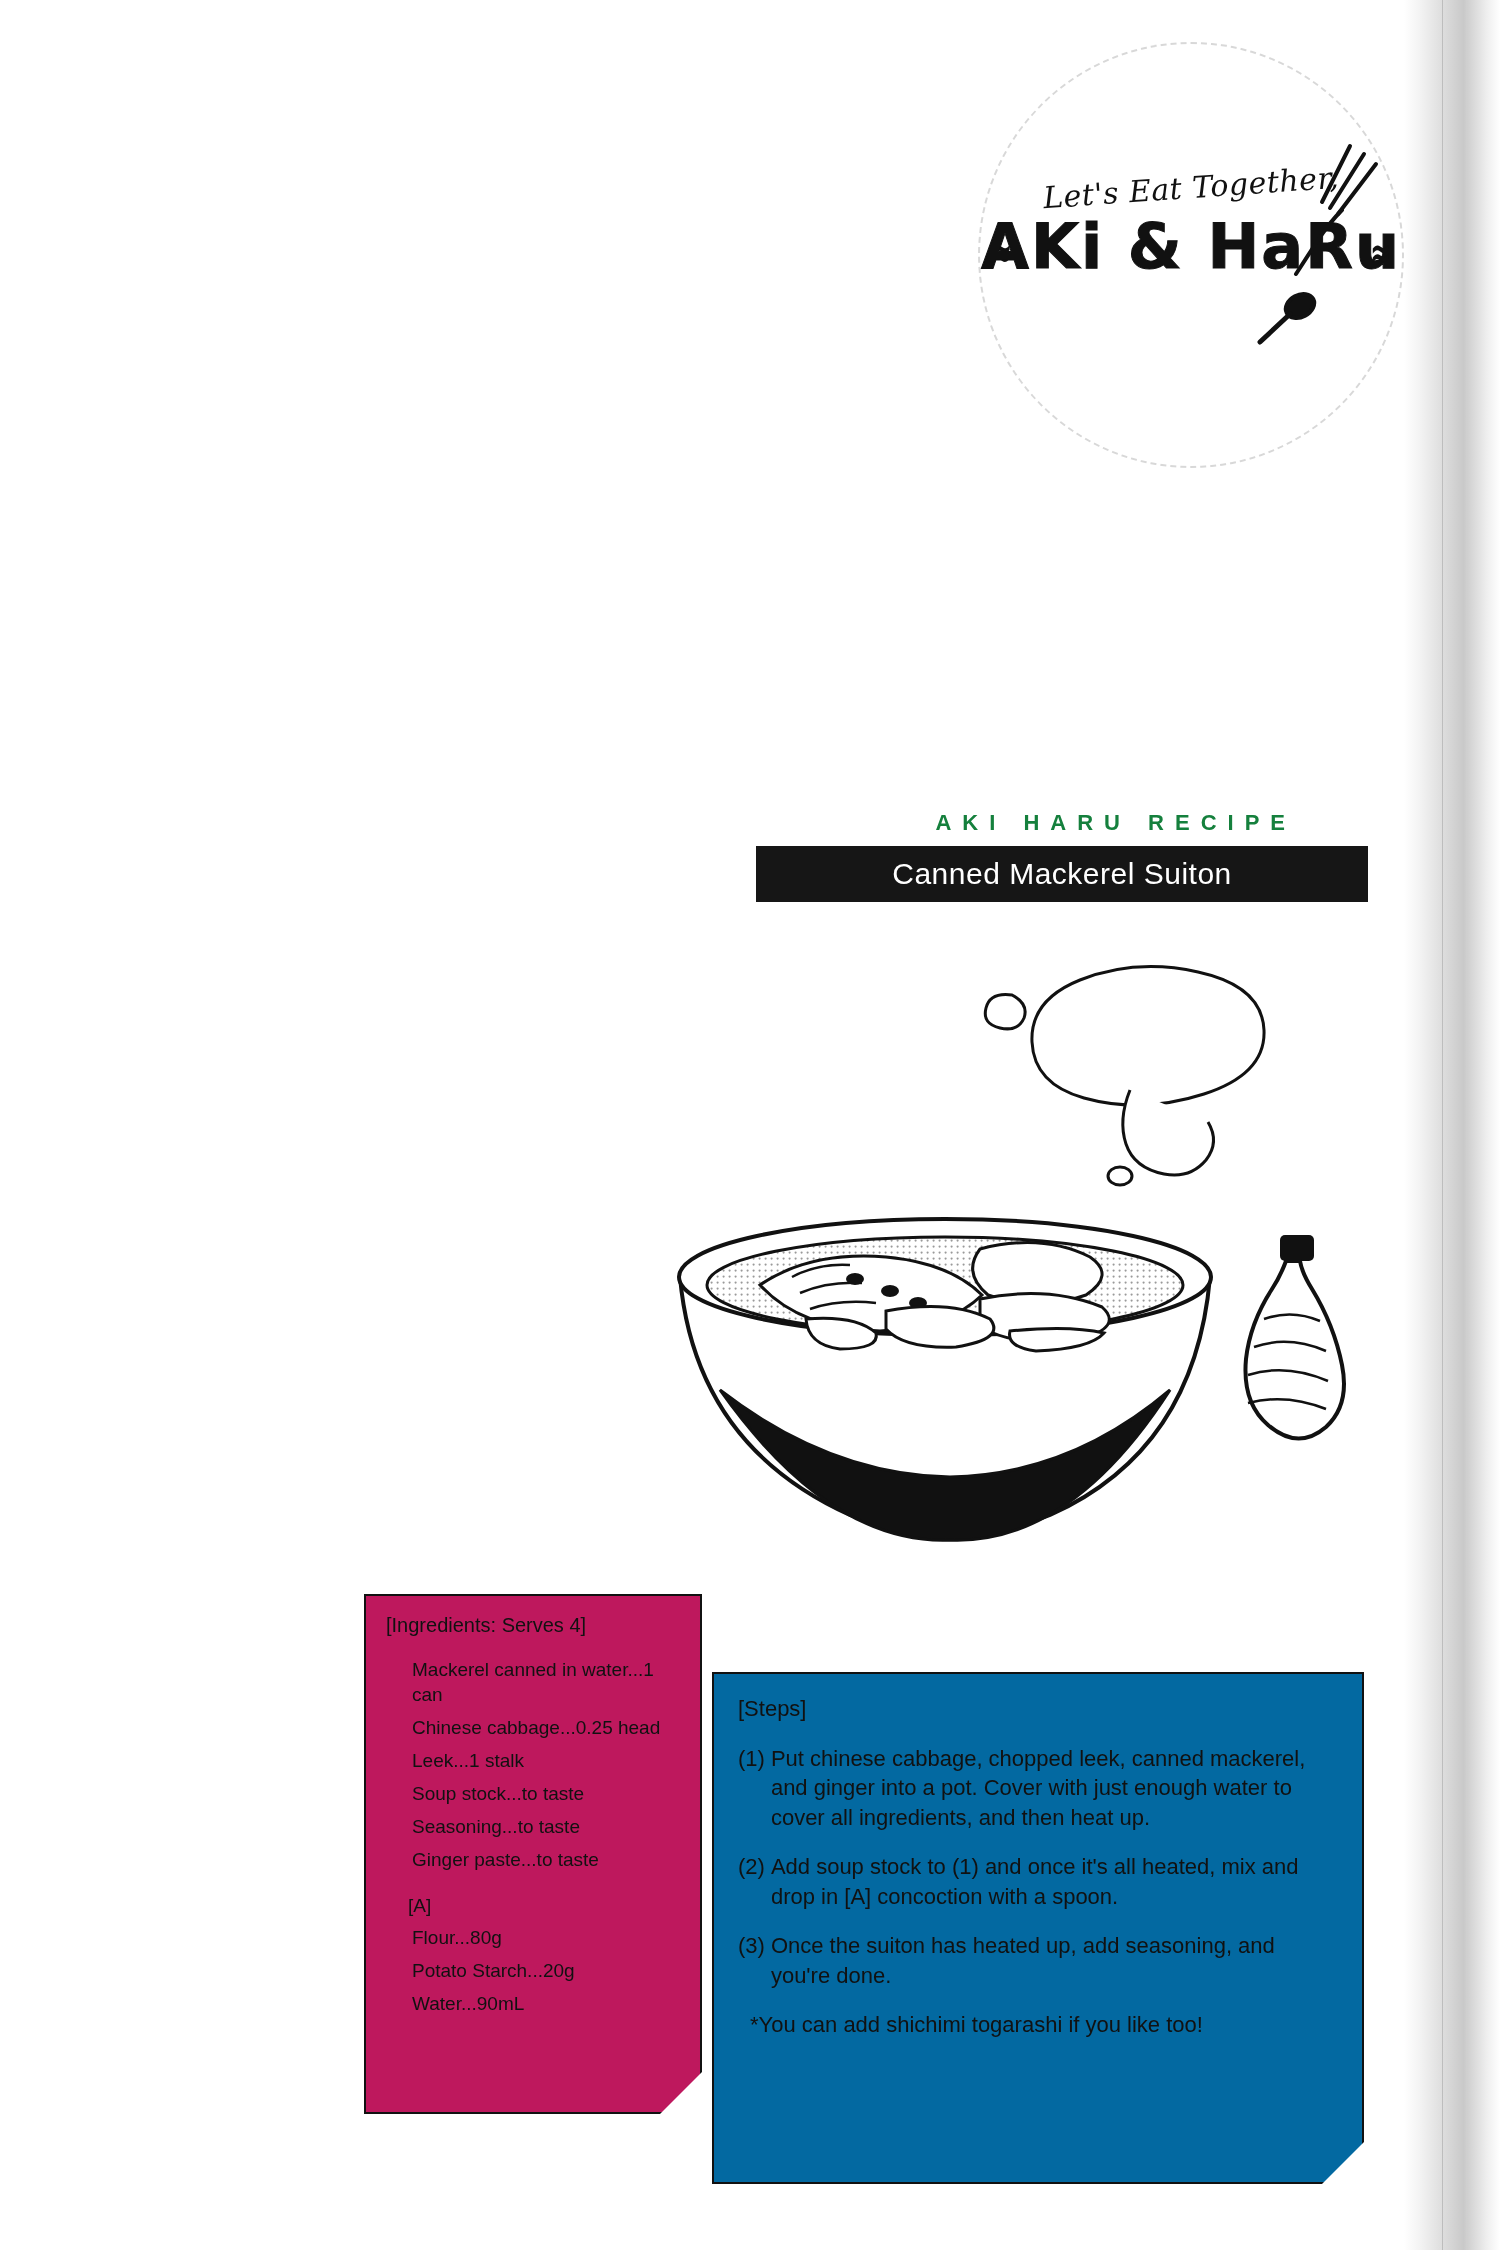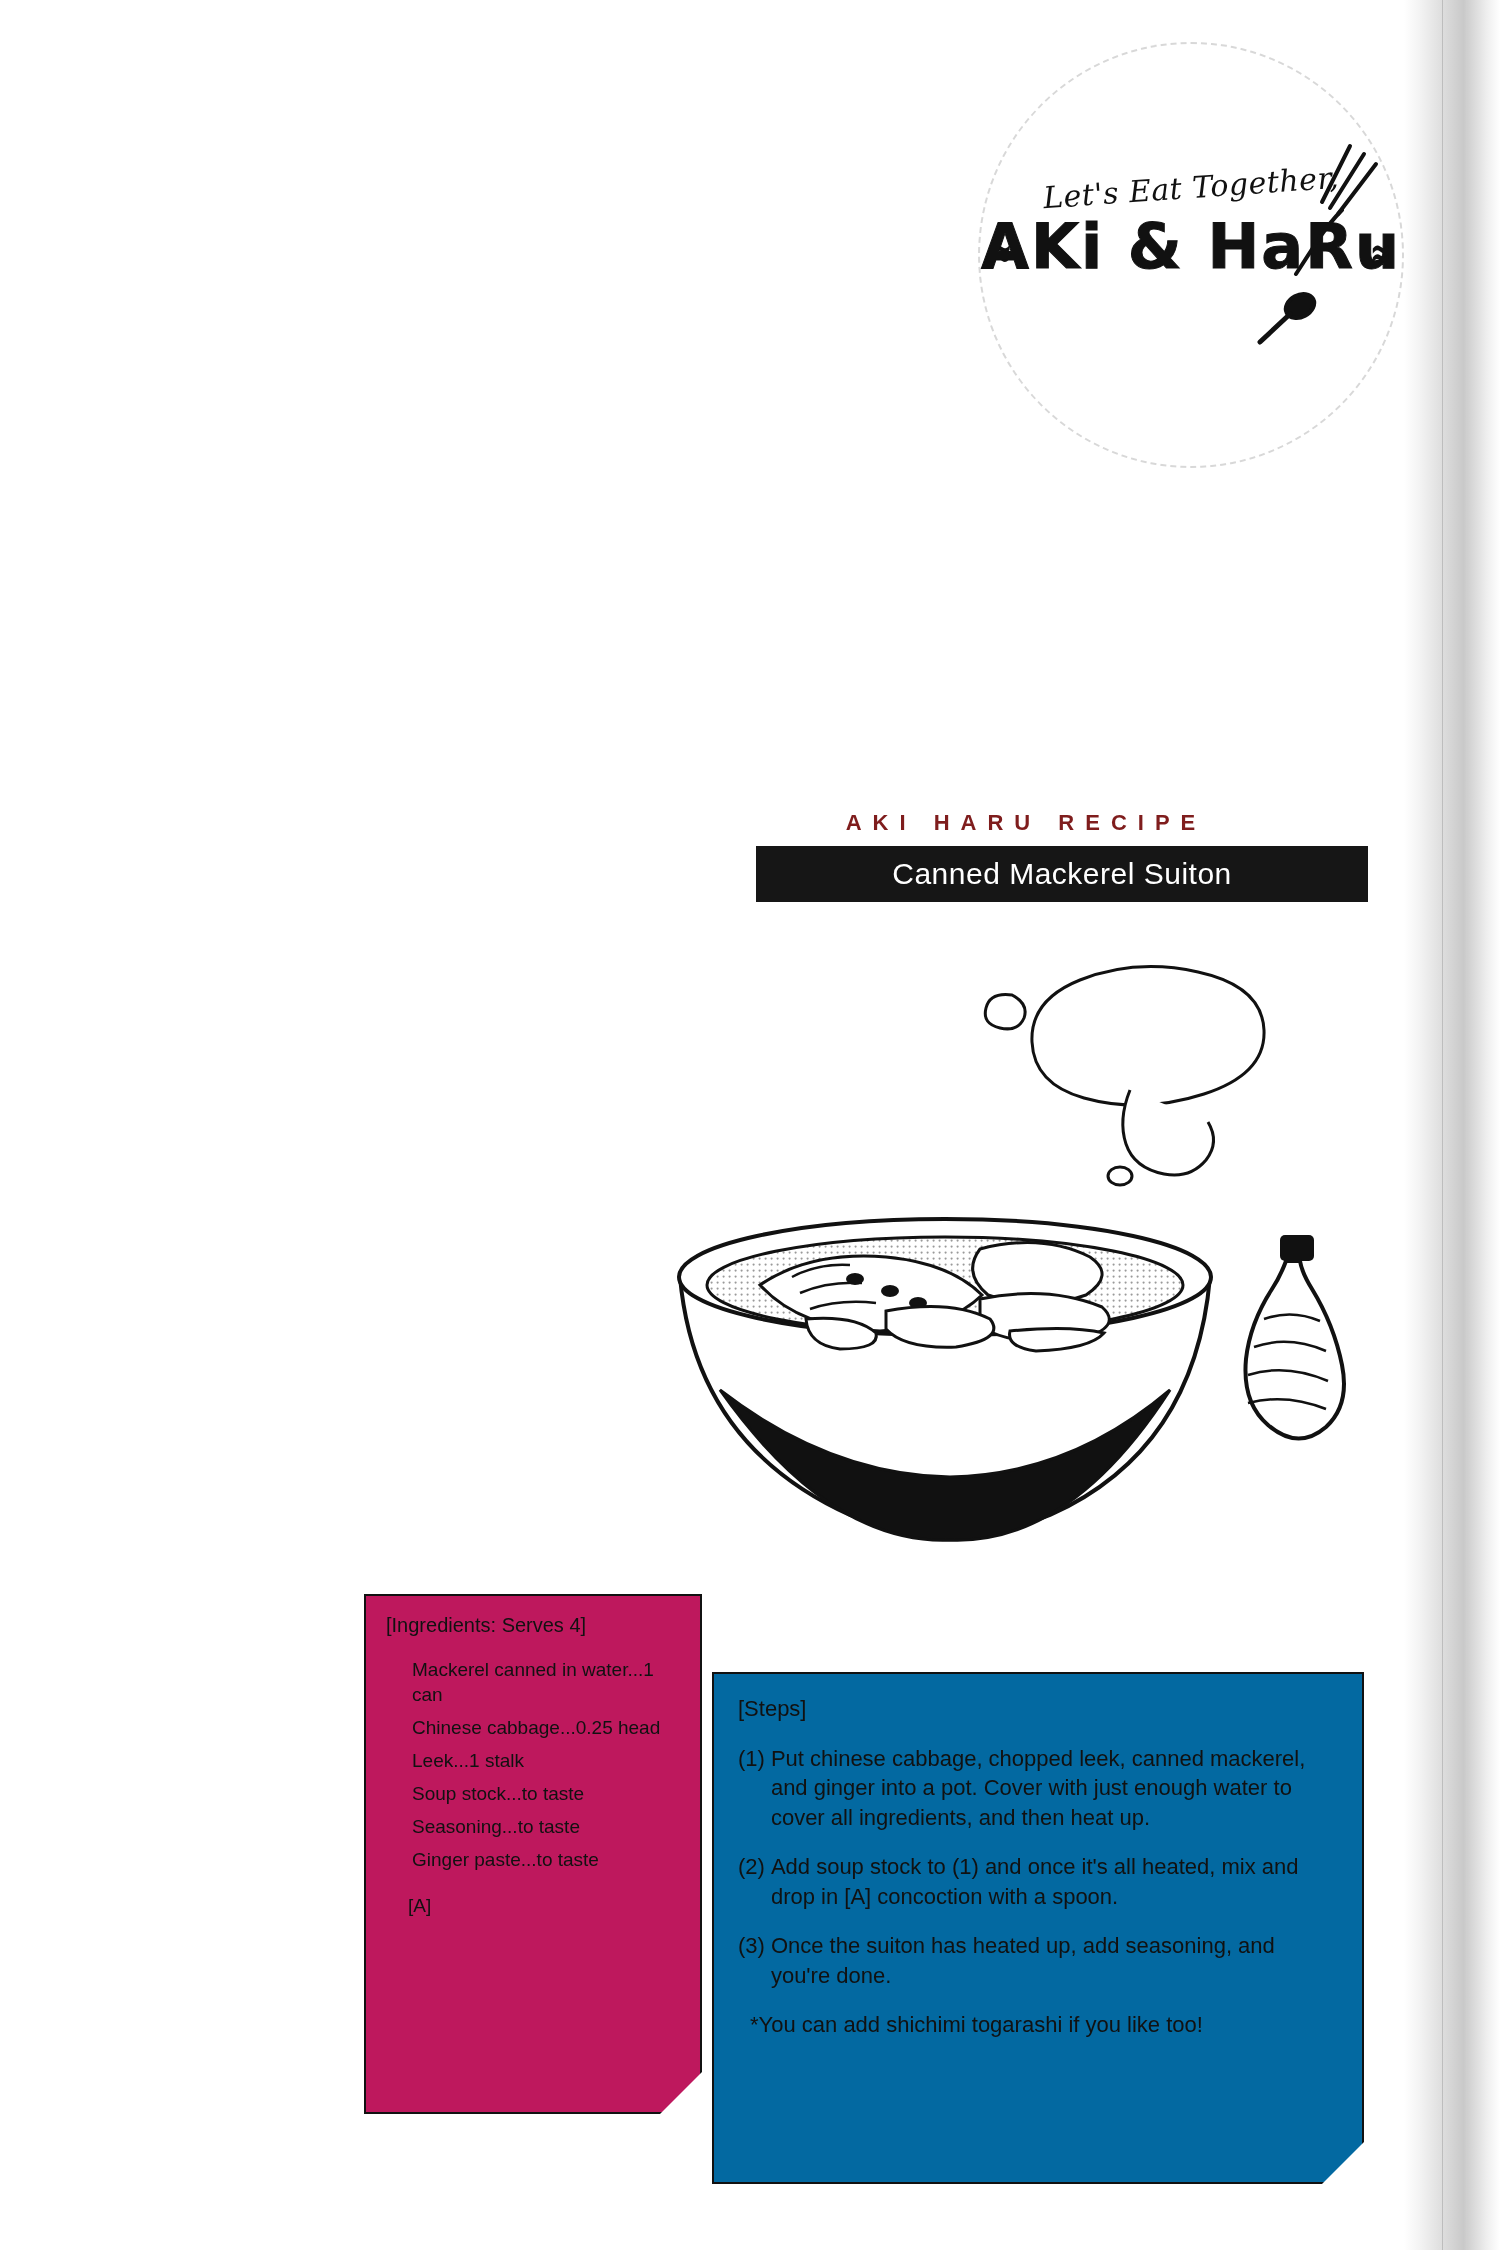--- a/index.html
+++ b/index.html
@@ -101,26 +101,26 @@
   }
   .logo-dash-l { left: 6px; }
   .logo-dash-r { right: 6px; }
 
   
   #recipe-kicker {
     position: absolute;
     left: 756px;
     top: 810px;
     width: 540px;
-    text-align: center;
+    text-align: right;
     font-family: "Liberation Sans", sans-serif;
     font-size: 22px;
     font-weight: bold;
     letter-spacing: 11px;
-    color: #7f1d1d;
+    color: #15803d;
   }
   #recipe-title-bar {
     position: absolute;
     left: 756px;
     top: 846px;
     width: 612px;
     height: 56px;
     background: #161616;
     color: #ffffff;
     display: flex;
@@ -355,20 +355,25 @@
     <div class="box-title">[Ingredients: Serves 4]</div>
     <ul>
       <li>Mackerel canned in water...1 can</li>
       <li>Chinese cabbage...0.25 head</li>
       <li>Leek...1 stalk</li>
       <li>Soup stock...to taste</li>
       <li>Seasoning...to taste</li>
       <li>Ginger paste...to taste</li>
     </ul>
     <div class="group-label">[A]</div>
+    <ul class="group">
+      <li>Flour...80g</li>
+      <li>Potato Starch...20g</li>
+      <li>Water...90mL</li>
+    </ul>
     <div class="fold-wrap"></div>
   </div>
 
   <div id="steps-box">
     <div class="box-title">[Steps]</div>
 
     <div class="step">
       <div class="num">(1)</div>
       <div class="txt">Put chinese cabbage, chopped leek, canned mackerel, and ginger into a pot. Cover with just enough water to cover all ingredients, and then heat up.</div>
     </div>

